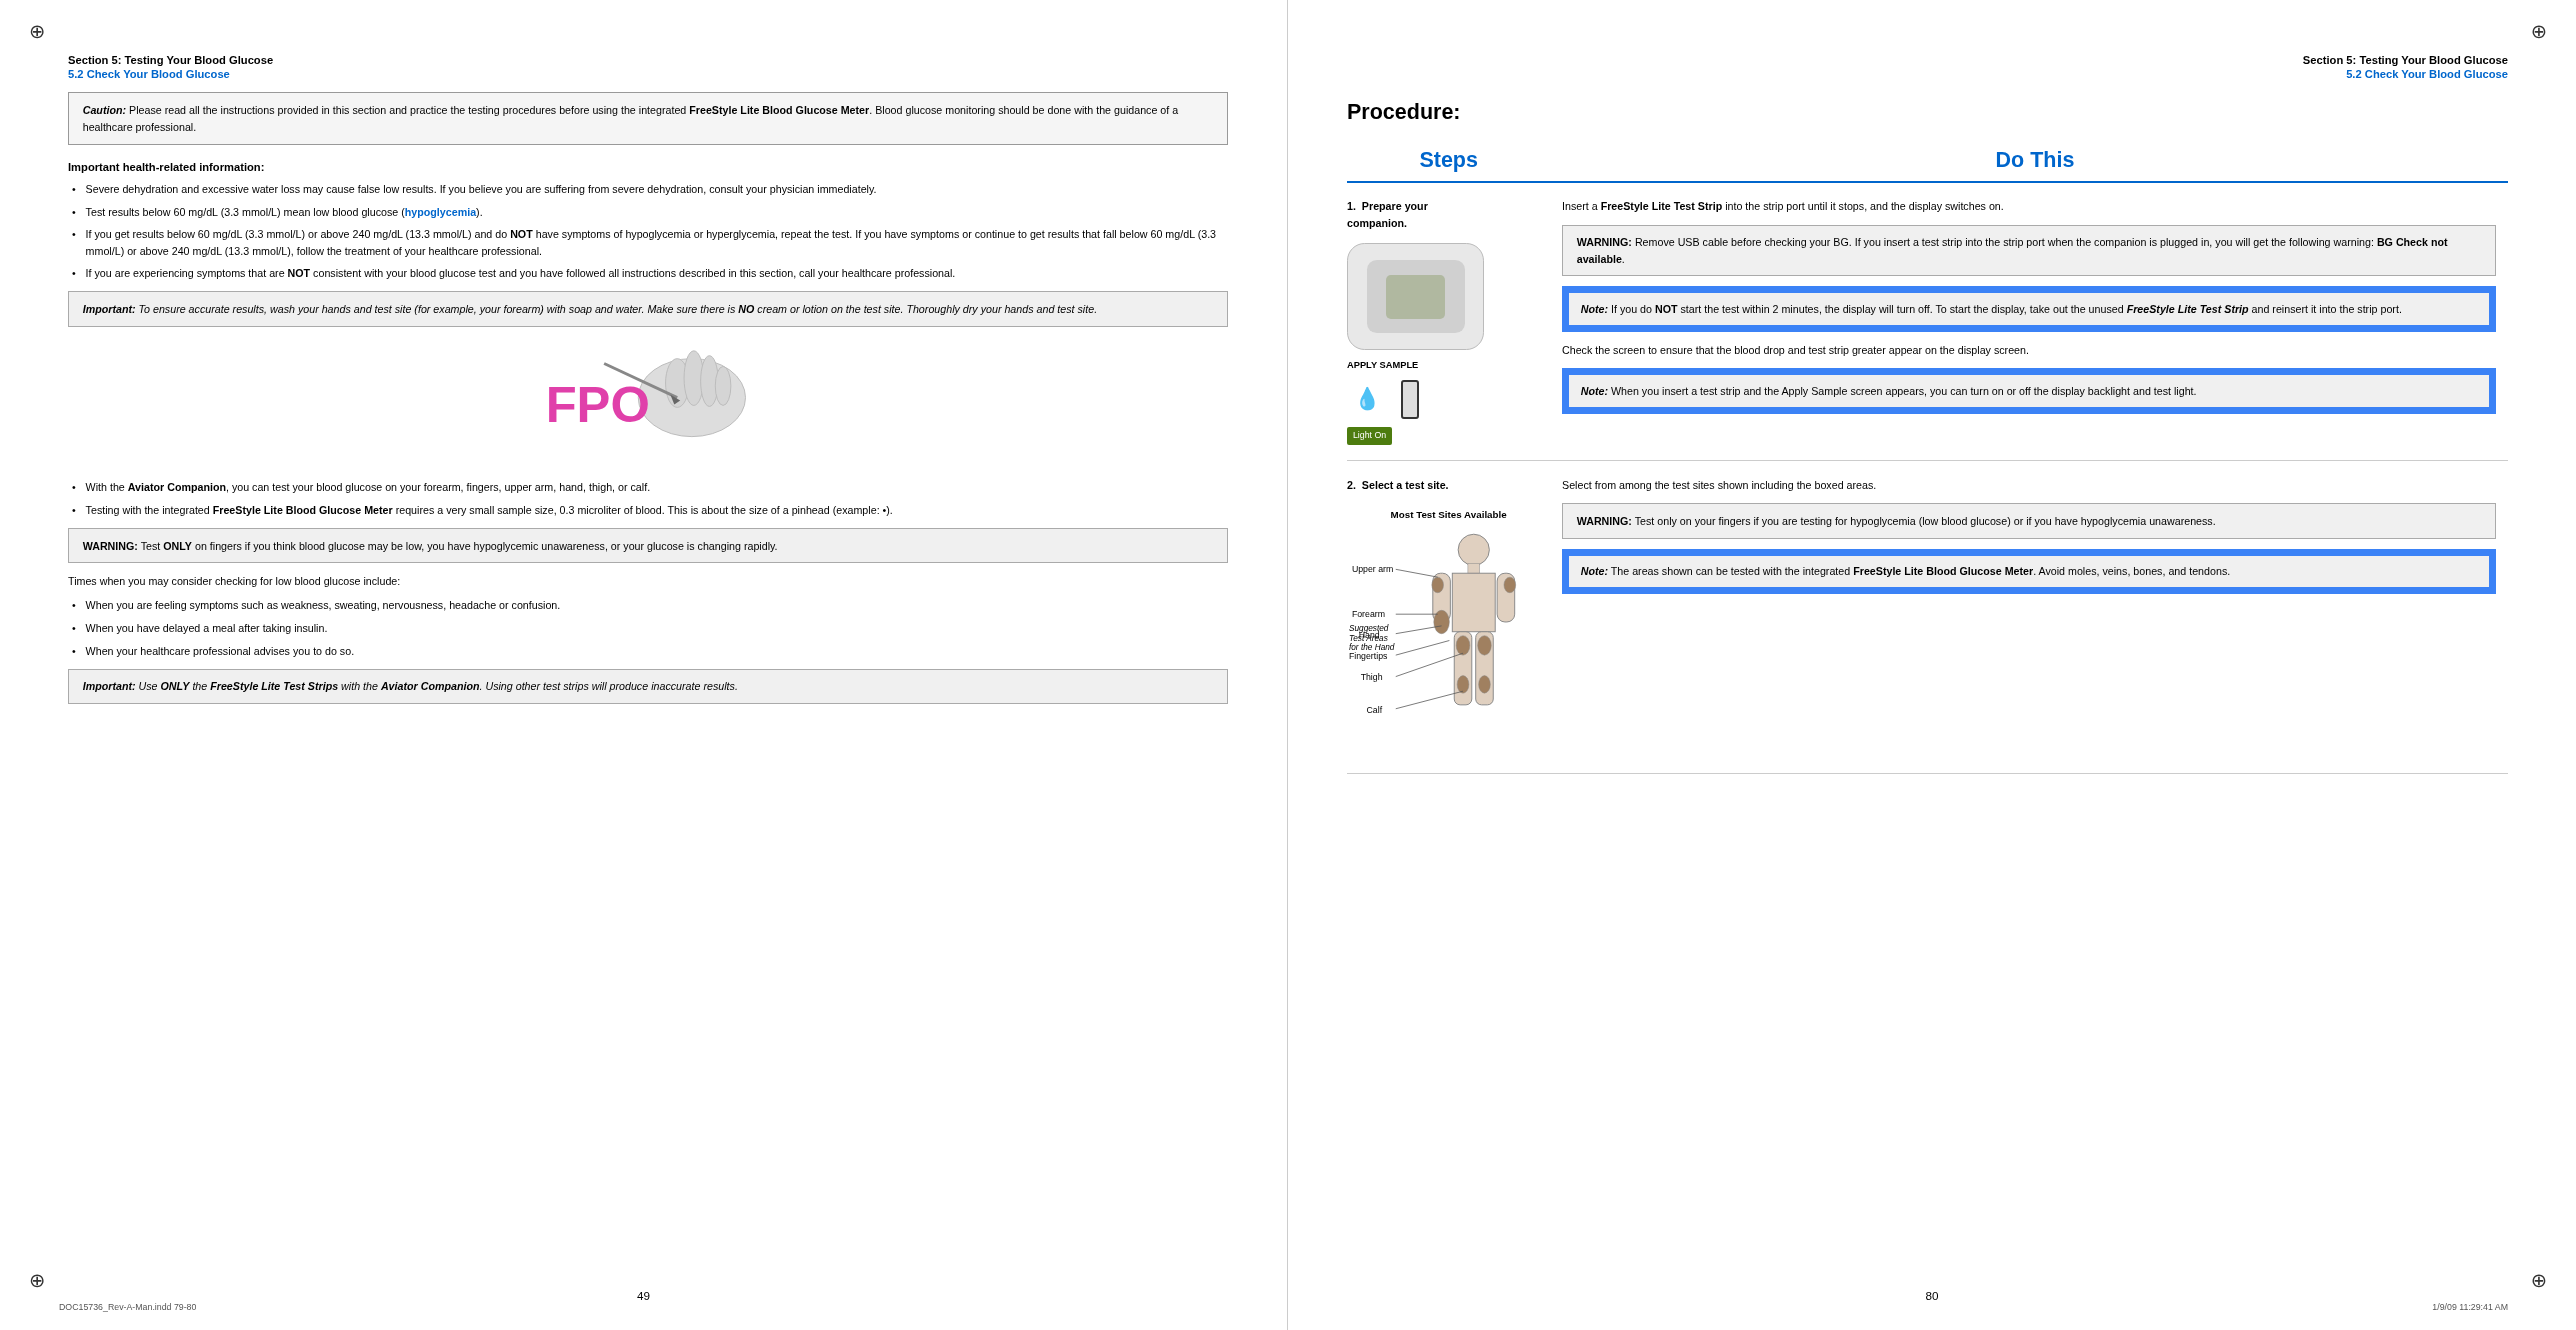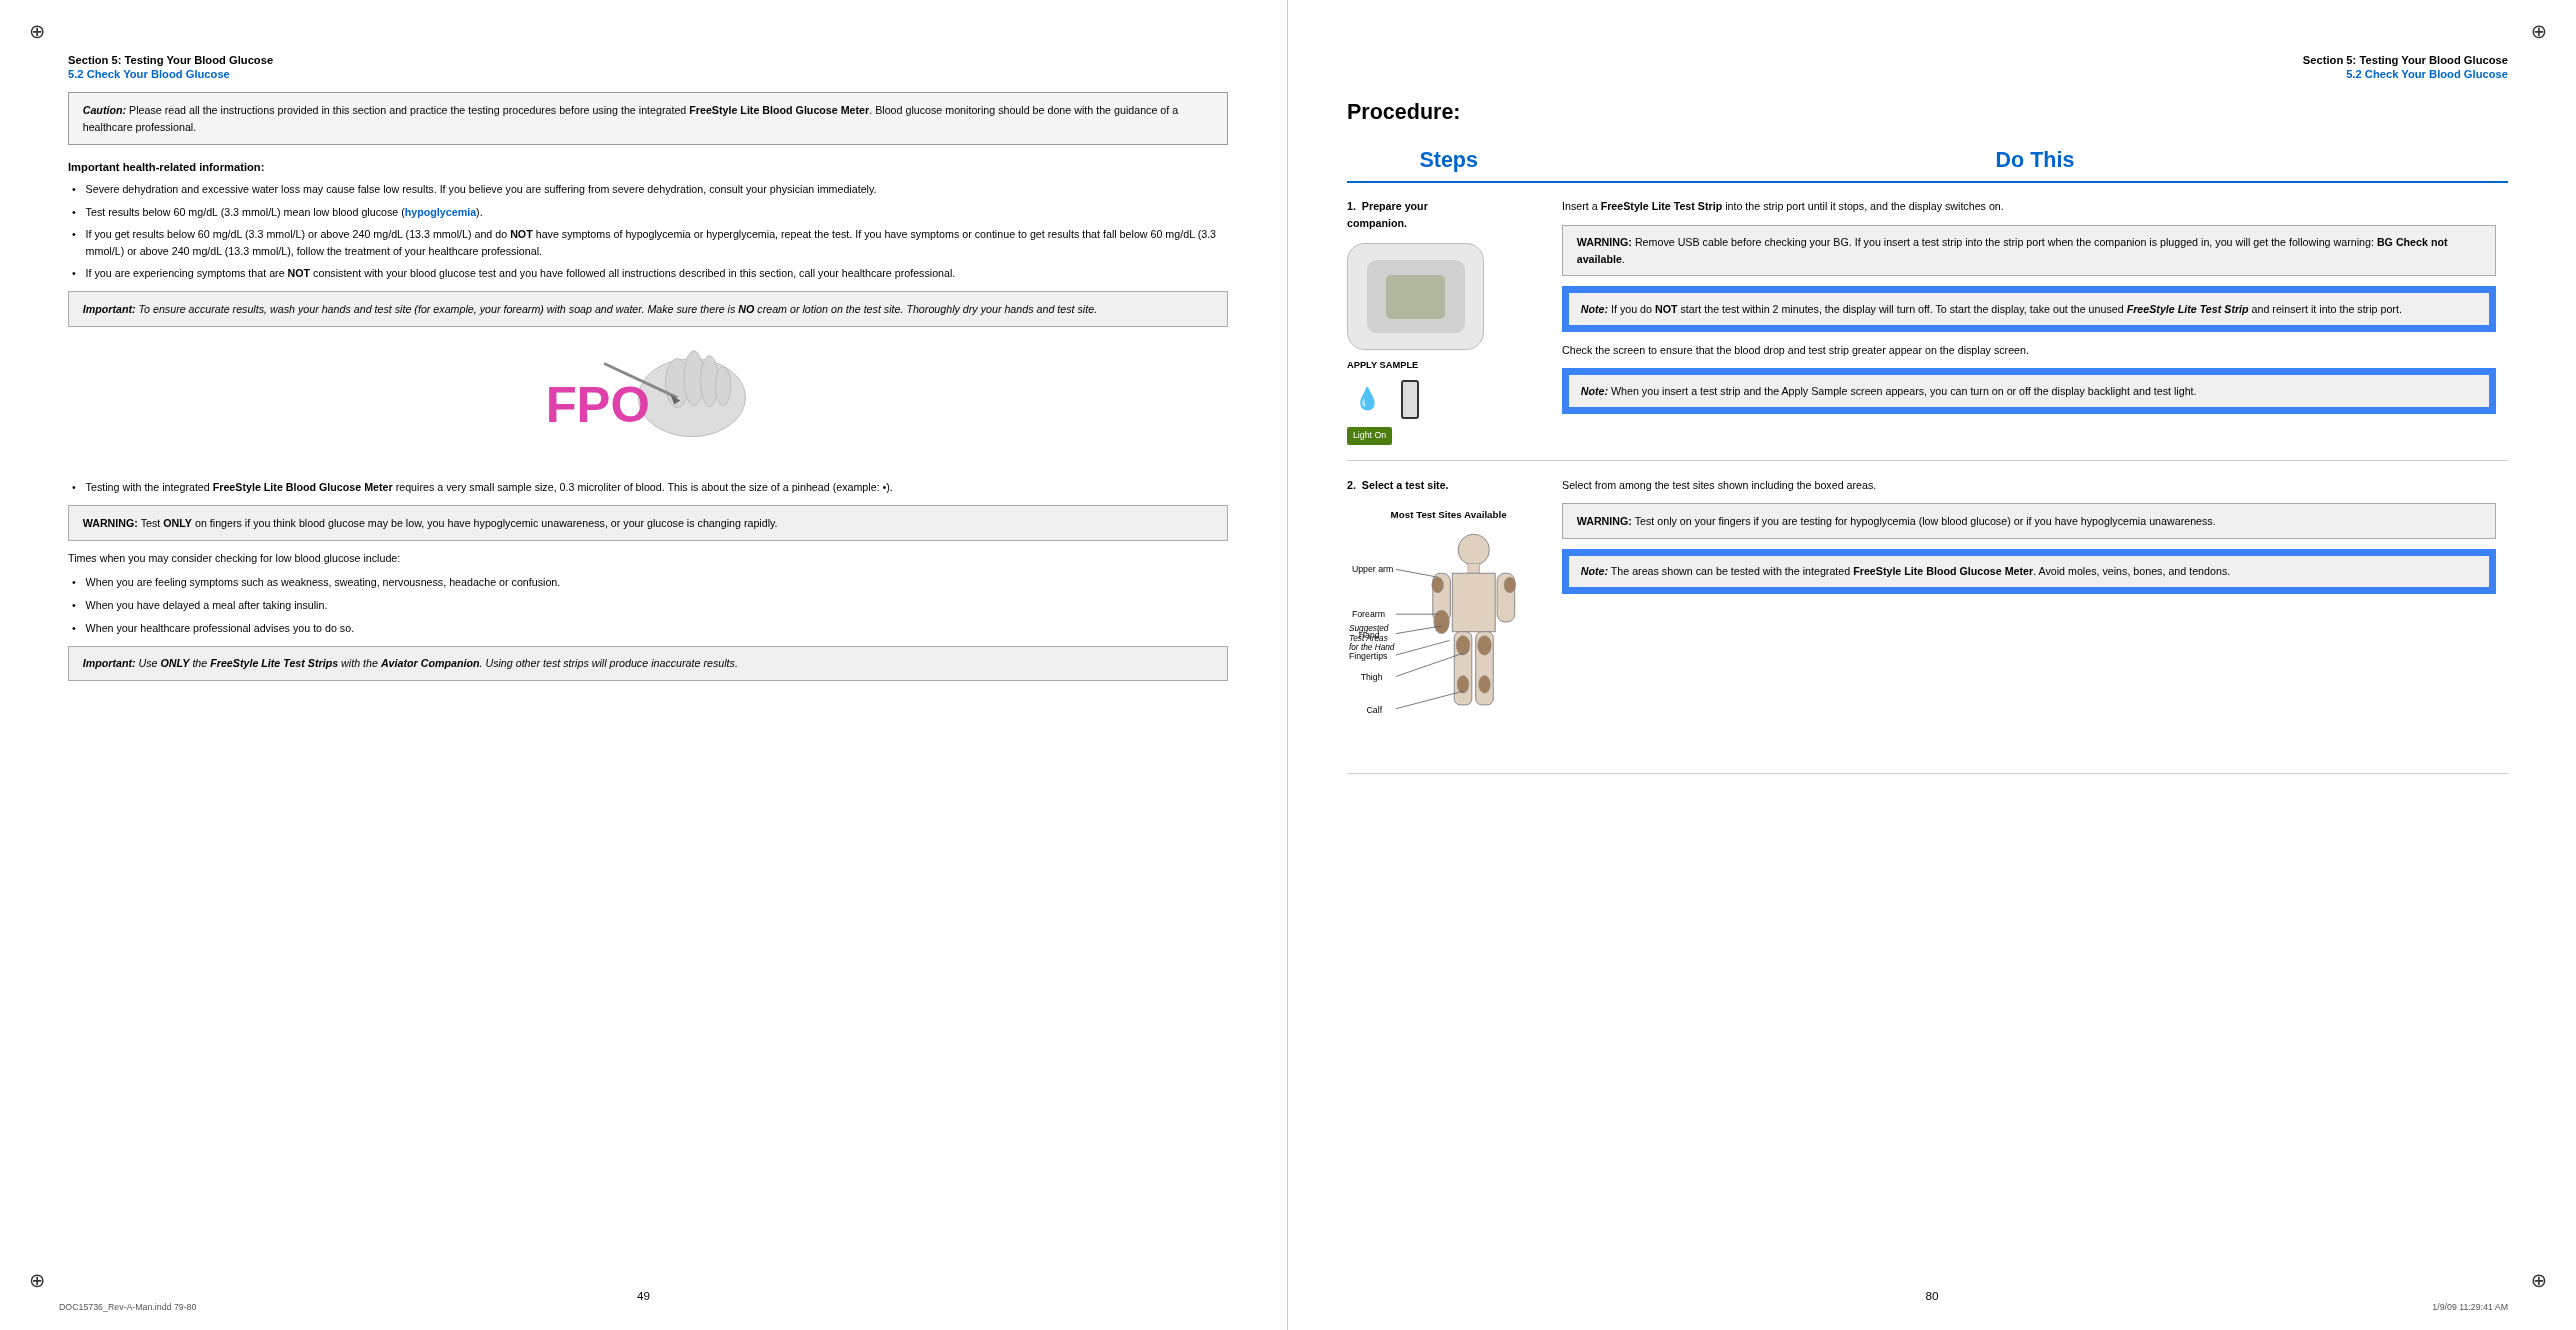--- a/index.html
+++ b/index.html
@@ -334,20 +334,21 @@
         <ellipse cx="202" cy="43" rx="8" ry="20" fill="#d5d5d5" stroke="#bbb" stroke-width="1"></ellipse>
 
         <line x1="80" y1="20" x2="155" y2="55" stroke="#888" stroke-width="3"></line>
         <polygon points="148,52 158,58 152,62" fill="#666"></polygon>
 
         <text x="20" y="80" font-size="52" font-weight="bold" fill="#e040aa" font-family="Arial">FPO</text>
       </svg>
     </div>
 
     <ul class="bullet-list">
+      <li>With the <strong>Aviator Companion</strong>, you can test your blood glucose on your forearm, fingers, upper arm, hand, thigh, or calf.</li>
       <li>Testing with the integrated <strong>FreeStyle Lite Blood Glucose Meter</strong> requires a very small sample size, 0.3 microliter of blood. This is about the size of a pinhead (example: •).</li>
     </ul>
 
     <div class="warning-box">
       <span class="label-bold">WARNING:</span>
       <span> Test <strong>ONLY</strong> on fingers if you think blood glucose may be low, you have hypoglycemic unawareness, or your glucose is changing rapidly.</span>
     </div>
 
     <p class="times-text">Times when you may consider checking for low blood glucose include:</p>
 

